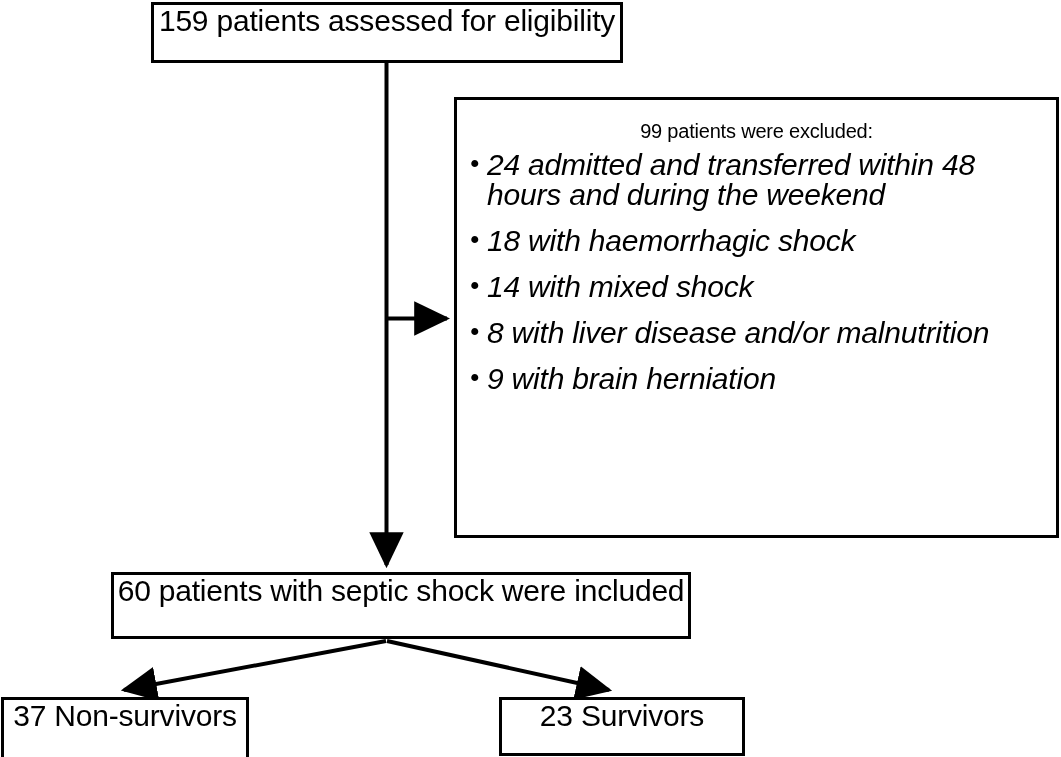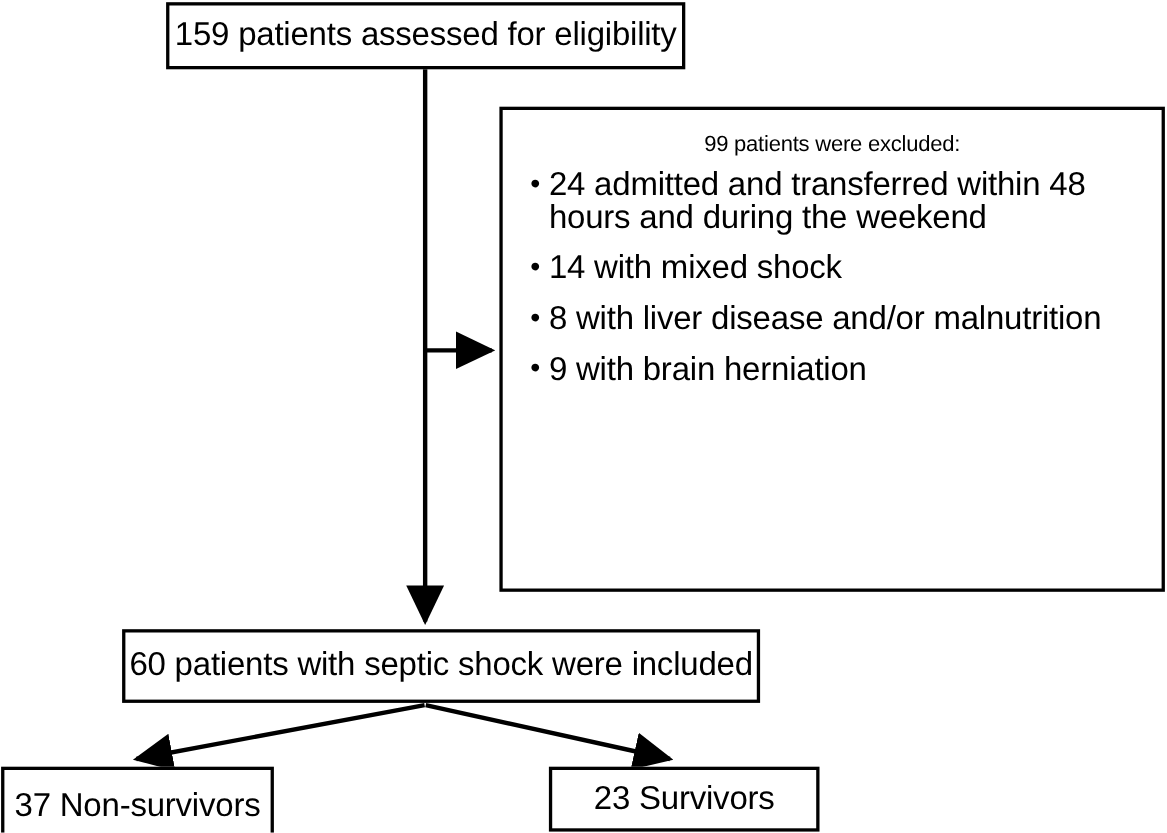--- a/index.html
+++ b/index.html
@@ -30,21 +30,21 @@
     pointer-events: none;
   }
   
   .flow-box {
     position: absolute;
     box-sizing: border-box;
     background: #ffffff;
     border: 3px solid #000000;
     z-index: 2;
     display: flex;
-    align-items: center;
+    align-items: flex-start;
     justify-content: center;
   }
   .box-text {
     font-size: 30px;
     line-height: 1.08;
     letter-spacing: -0.2px;
     white-space: nowrap;
     color: #000000;
   }
 
@@ -85,22 +85,23 @@
   
   .excluded-heading {
     font-size: 20px;
     text-align: center;
     line-height: 1.0;
     margin: 11px 0 9px 0;
     letter-spacing: -0.2px;
   }
   .excluded-list {
     list-style: none;
-    margin: 12px;
+    margin: 0;
     padding: 0 0 0 13px;
+    font-style: italic;
   }
   .excluded-list li {
     font-size: 30px;
     line-height: 1.0;
     letter-spacing: -0.2px;
     margin: 0 0 16px 0;
     position: relative;
     padding-left: 17px;
     white-space: pre-line;
   }
@@ -147,20 +148,21 @@
   </svg>
 
   <div class="flow-box" id="box-assessed">
     <span class="box-text">159 patients assessed for eligibility</span>
   </div>
 
   <div class="flow-box" id="box-excluded">
     <div class="excluded-heading">99 patients were excluded:</div>
     <ul class="excluded-list">
       <li class="wrapped"><span>24 admitted and transferred within 48 hours and during the weekend</span></li>
+      <li><span>18 with haemorrhagic shock</span></li>
       <li><span>14 with mixed shock</span></li>
       <li><span>8 with liver disease and/or malnutrition</span></li>
       <li><span>9 with brain herniation</span></li>
     </ul>
   </div>
 
   <div class="flow-box" id="box-included">
     <span class="box-text">60 patients with septic shock were included</span>
   </div>
 

